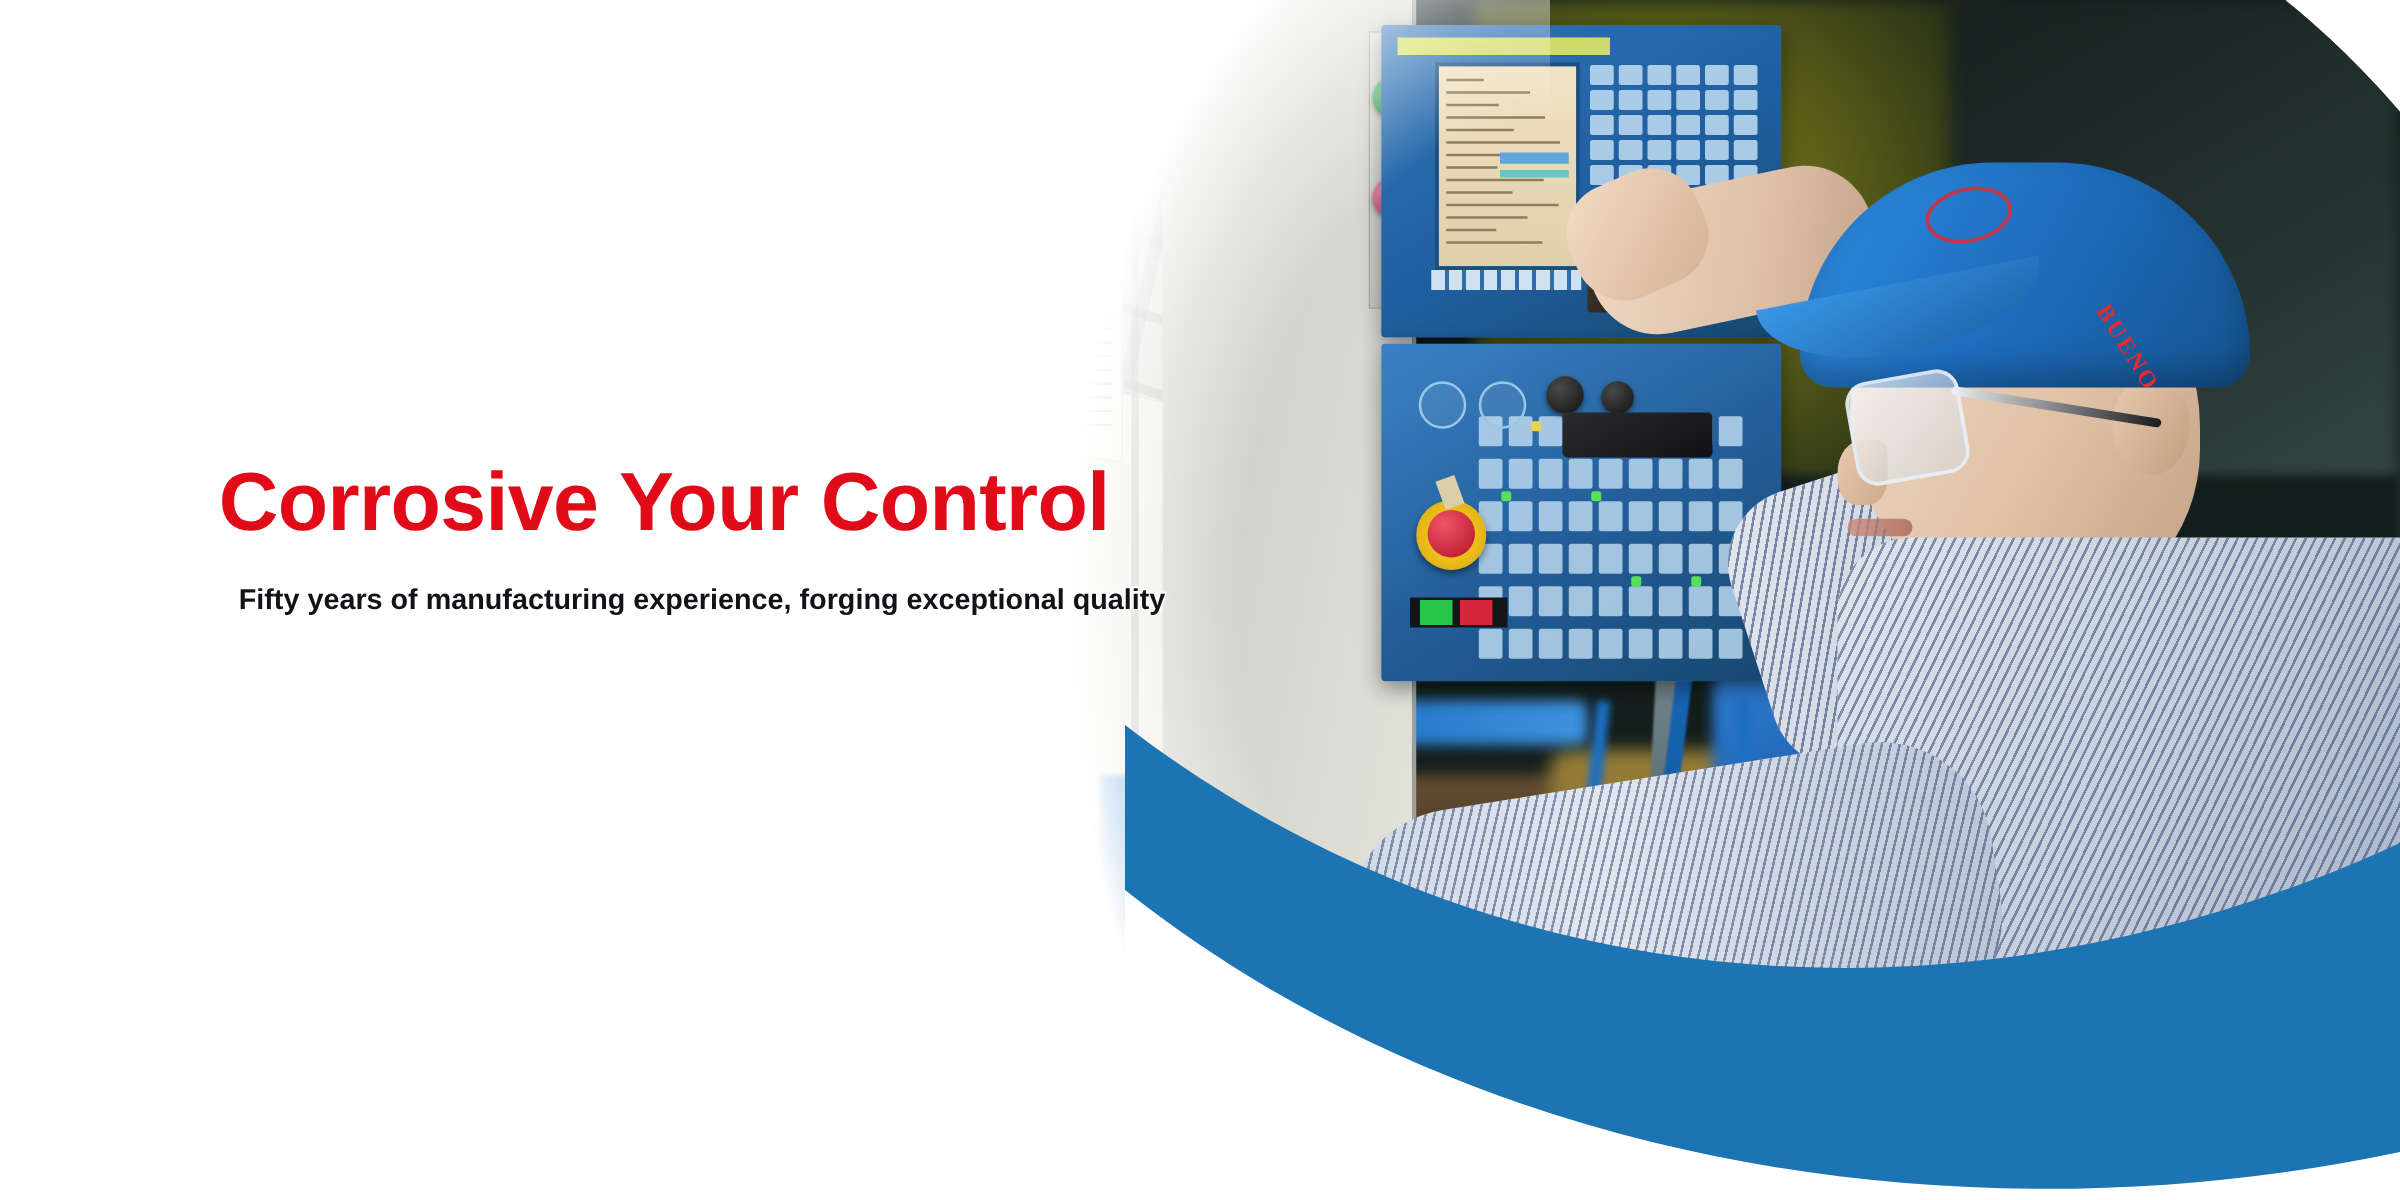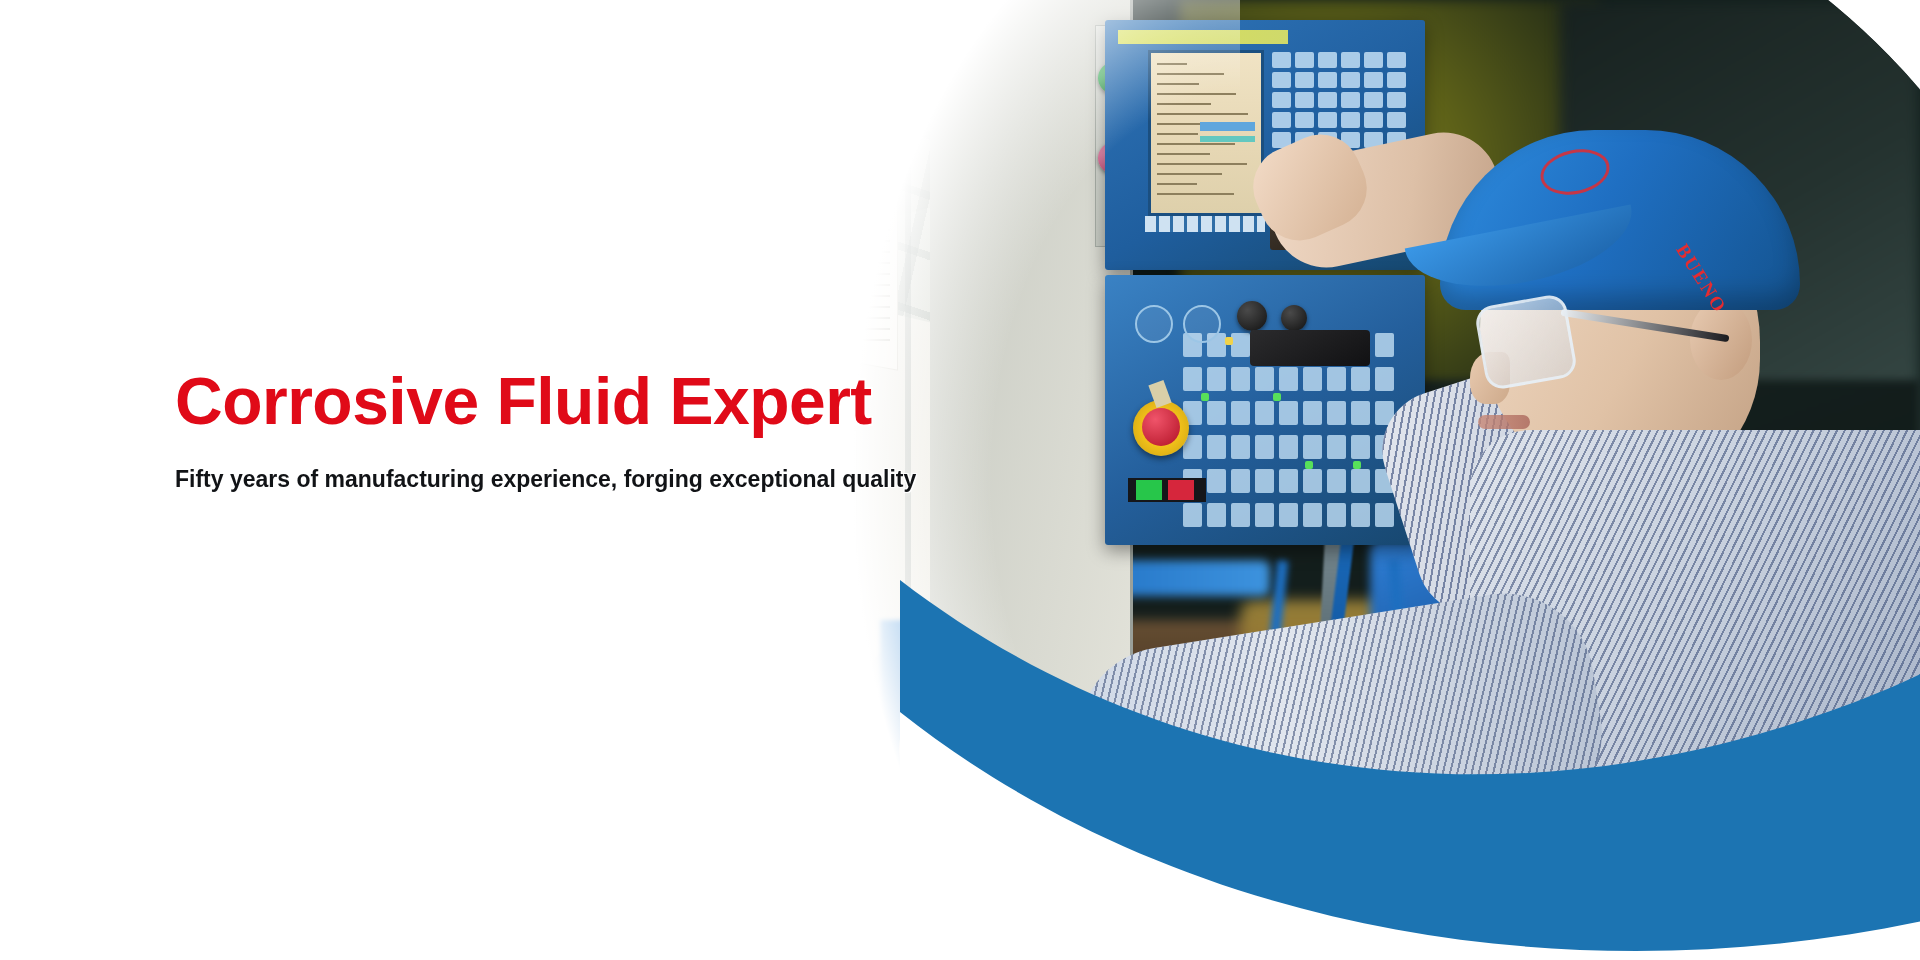--- a/index.html
+++ b/index.html
@@ -202,21 +202,21 @@
     color:#e00a18;margin:0;letter-spacing:-.5px;
     text-shadow:
       -1.6px -1.6px 0 rgba(255,255,255,.92),
        1.6px -1.6px 0 rgba(255,255,255,.92),
       -1.6px  1.6px 0 rgba(255,255,255,.92),
        1.6px  1.6px 0 rgba(255,255,255,.92),
        0 0 7px rgba(255,255,255,.65);
   }
   #headline span{display:block;}
   #subhead{
-    margin:26px 0 0 0;
+    margin:26px 0 0 16px;
     font:700 23px/1.3 "Liberation Sans",sans-serif;color:#111316;
     text-shadow:
       -1.2px -1.2px 0 rgba(255,255,255,.95),
        1.2px -1.2px 0 rgba(255,255,255,.95),
       -1.2px  1.2px 0 rgba(255,255,255,.95),
        1.2px  1.2px 0 rgba(255,255,255,.95),
        0 0 6px rgba(255,255,255,.7);
   }
 </style>
 </head>
@@ -460,18 +460,18 @@
 
   <div id="swoosh">
     <svg width="1180" height="560" viewBox="0 0 1180 560" xmlns="http://www.w3.org/2000/svg" aria-hidden="true">
       <path d="M0,100 C260,300 620,360 980,212 C1090,168 1150,108 1180,52 L1180,560 L0,560 Z" fill="#1C74B2"></path>
       <path d="M0,232 C300,470 760,540 1180,398 L1180,560 L0,560 Z" fill="#FFFFFF"></path>
     </svg>
   </div>
 
   <div id="copy">
     <h1 id="headline">
-      <span>Corrosive Fluid Expert</span>
+      <span>Corrosive Your Control</span>
     </h1>
     <p id="subhead">Fifty years of manufacturing experience, forging exceptional quality</p>
   </div>
 
 </div>
 
 </body></html>

